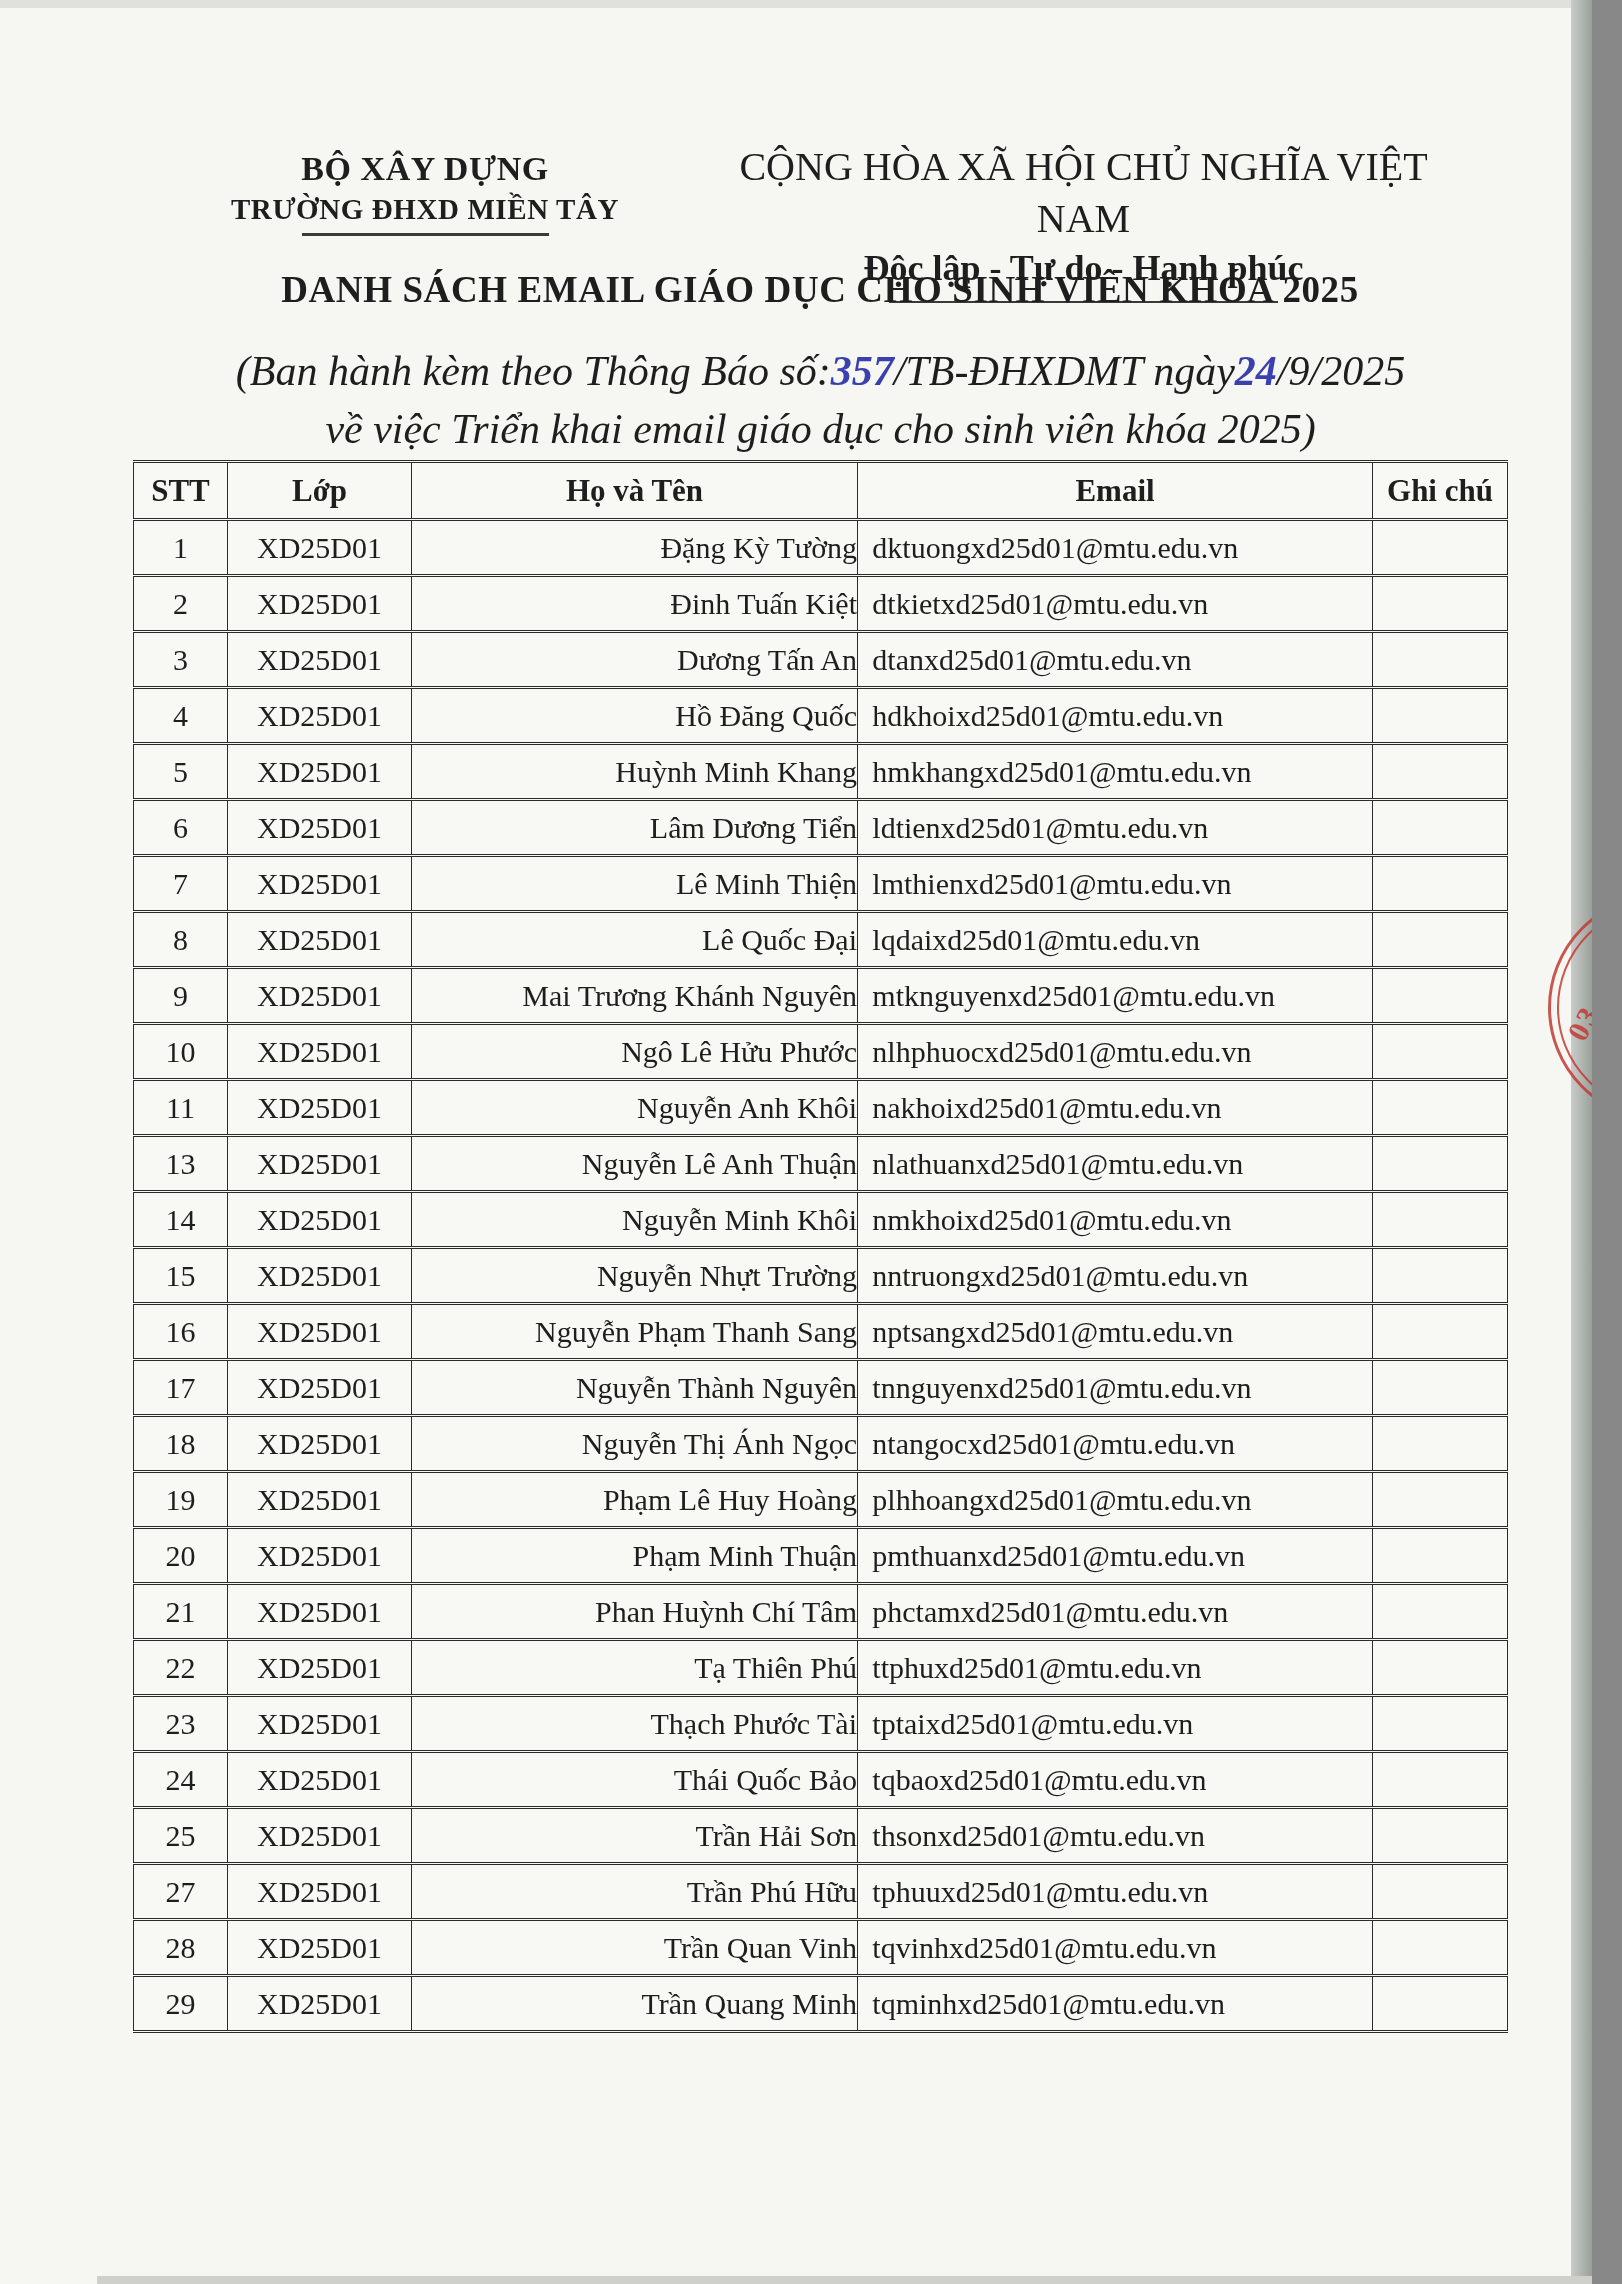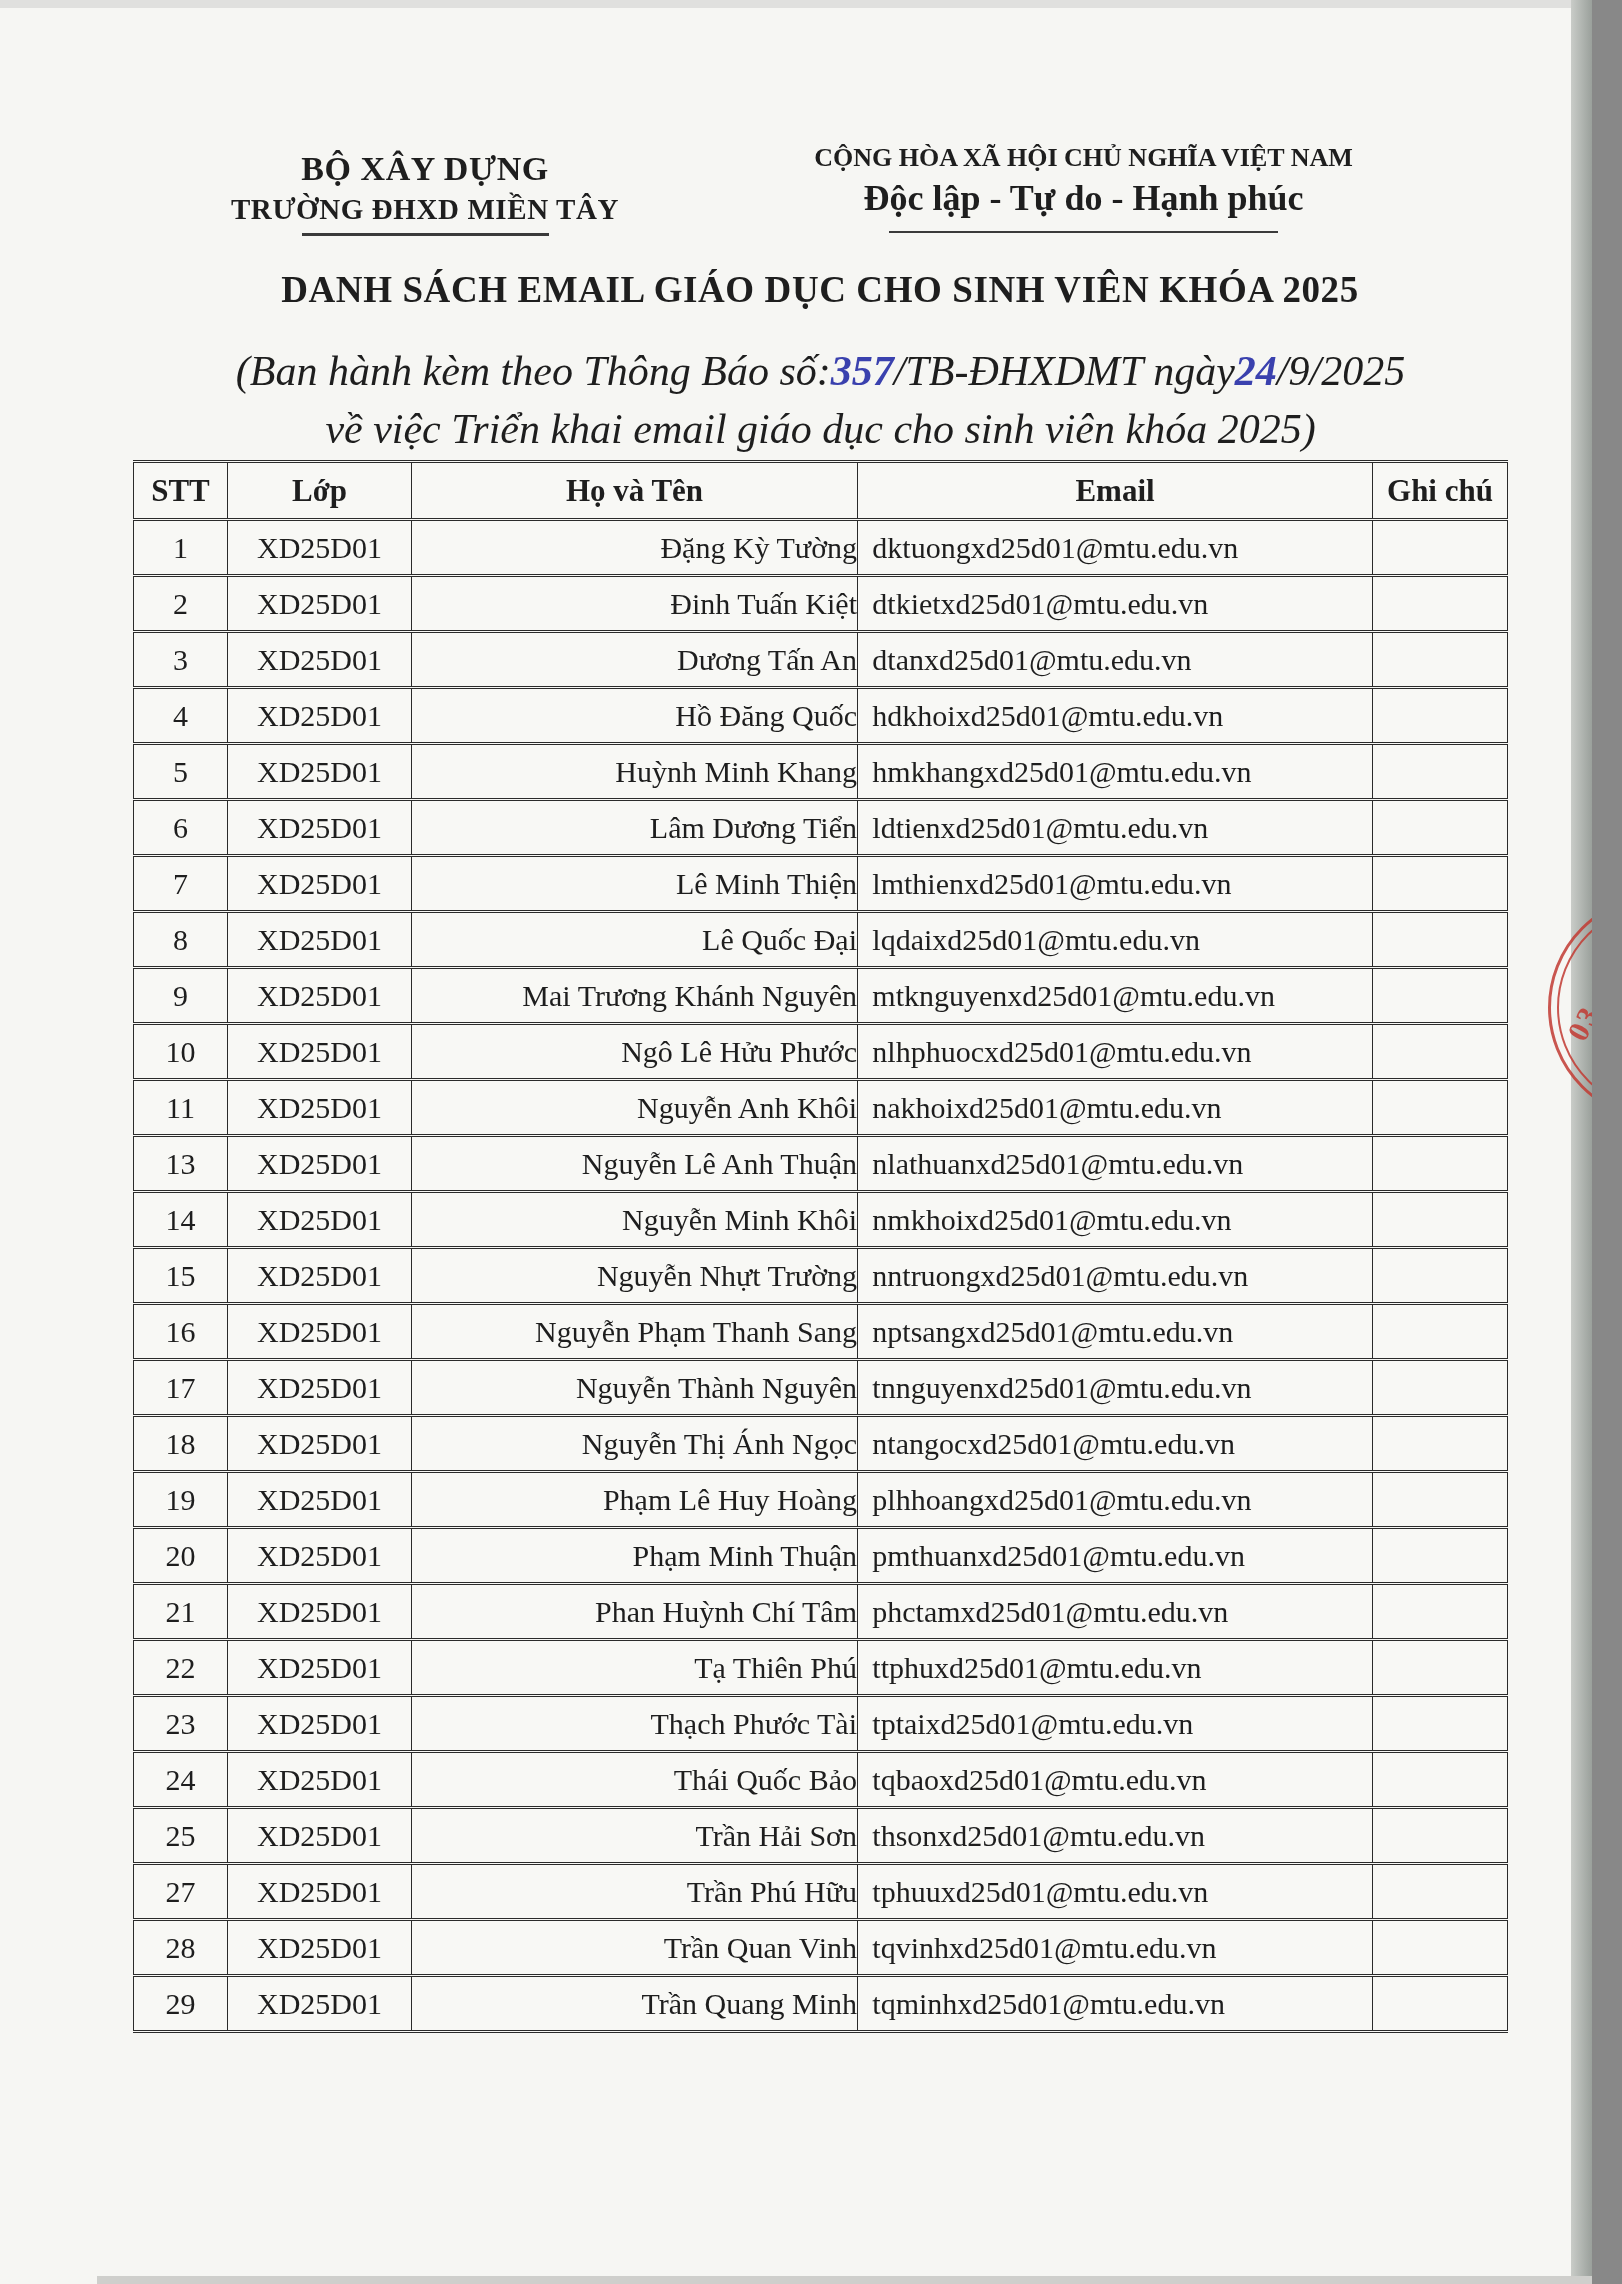--- a/index.html
+++ b/index.html
@@ -12,21 +12,21 @@
     color:#1e1e1e;
   }
   .scan-strip-top{position:absolute;left:0;top:0;width:100%;height:7.8px;background:#e0e0de;}
   .scan-strip-bottom{position:absolute;left:97px;bottom:0;width:1525px;height:8.4px;background:#cfcfcc;}
   .scan-band-right{position:absolute;top:0;right:0;width:21px;height:100%;
     background:linear-gradient(to right,#c9ccc8,#9aa09b);}
   .hdr-left{position:absolute;left:162px;top:148px;width:526px;text-align:center;line-height:1.25;}
   .hdr-left .l1{font-size:34px;font-weight:600;letter-spacing:0.6px;}
   .hdr-left .l2{font-size:29px;font-weight:700;letter-spacing:0.6px;}
   .hdr-right{position:absolute;left:694px;top:141px;width:779px;text-align:center;line-height:1.3;}
-  .hdr-right .l1{font-size:26px;font-weight:700;}
+  .hdr-right .l1{font-size:40px;font-weight:400;}
   .hdr-right .l2{font-size:36px;font-weight:700;}
   .rule{height:2.6px;background:#3a3a3a;margin:6.5px auto 0 auto;}
   .rule-left{width:247px;}
   .rule-right{width:389px;margin-top:9px;}
   .doc-title{
     position:absolute;left:133px;top:268px;width:1374px;
     text-align:center;font-size:37px;font-weight:700;letter-spacing:0.6px;
   }
   .doc-subtitle{
     position:absolute;left:68px;top:343px;width:1505px;

